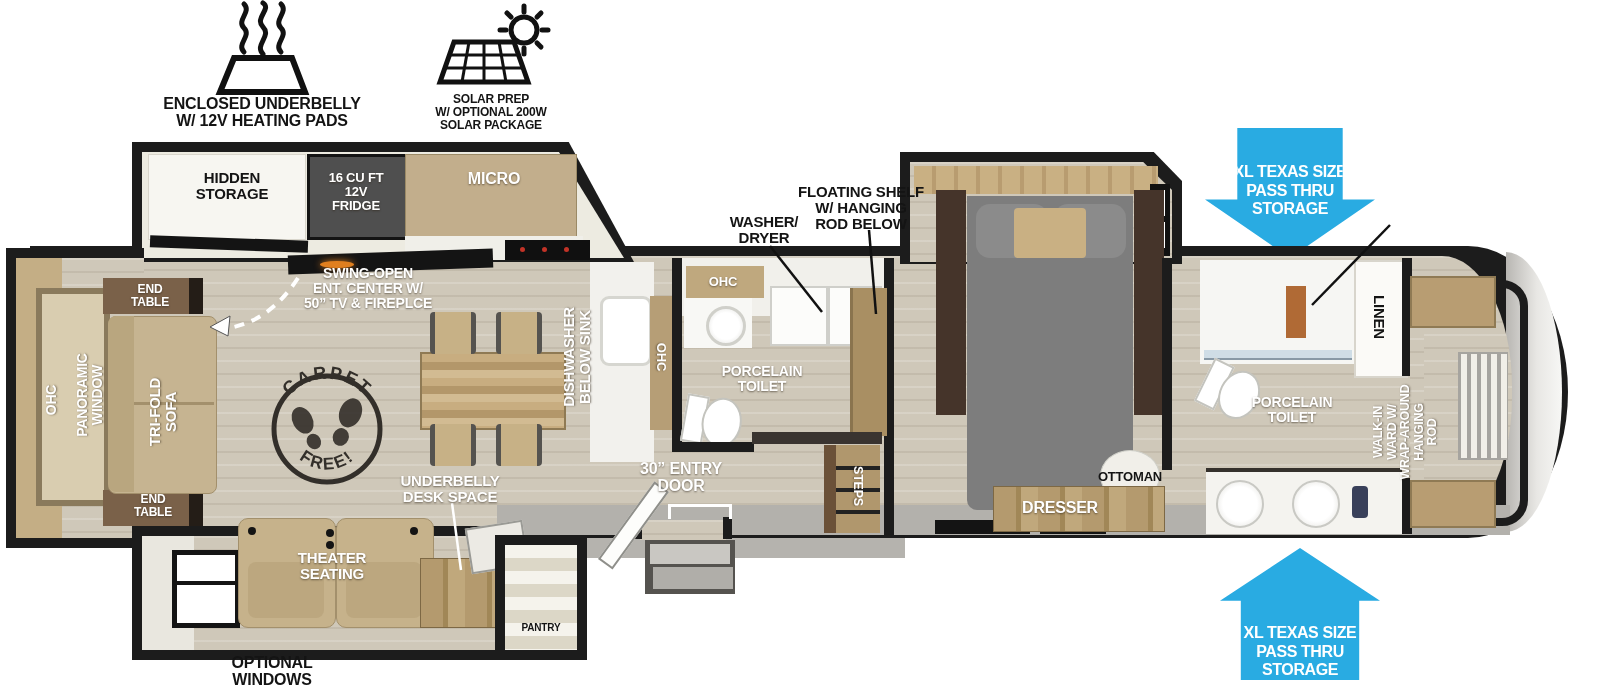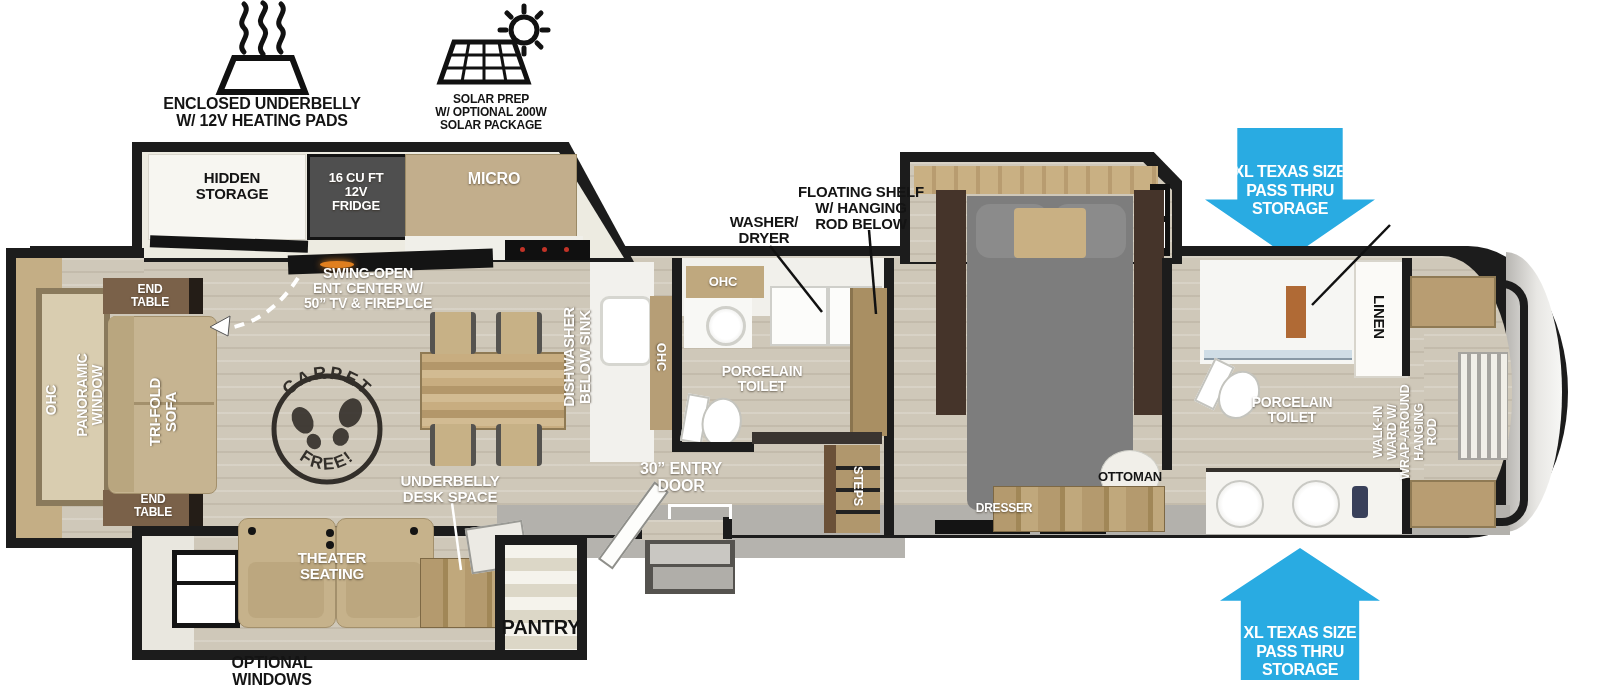--- a/index.html
+++ b/index.html
@@ -248,37 +248,37 @@
   <div class="lbl w v" style="left:90px;top:395px;font-size:14px">PANORAMIC
 WINDOW</div>
   <div class="lbl w v" style="left:163px;top:412px;font-size:15px">TRI-FOLD
 SOFA</div>
   <div class="lbl w" style="left:153px;top:506px;font-size:12px">END
 TABLE</div>
   <div class="lbl w" style="left:332px;top:566px;font-size:15px">THEATER
 SEATING</div>
   <div class="lbl w" style="left:450px;top:489px;font-size:15px">UNDERBELLY
 DESK SPACE</div>
-  <div class="lbl b" style="left:541px;top:628px;font-size:20px">PANTRY</div>
+  <div class="lbl b" style="left:541px;top:628px;font-size:10px">PANTRY</div>
   <div class="lbl w v" style="left:577px;top:357px;font-size:15px">DISHWASHER
 BELOW SINK</div>
   <div class="lbl w v2" style="left:661px;top:357px;font-size:13px">OHC</div>
   <div class="lbl w" style="left:723px;top:282px;font-size:13px">OHC</div>
   <div class="lbl w" style="left:762px;top:379px;font-size:14px">PORCELAIN
 TOILET</div>
   <div class="lbl b" style="left:764px;top:230px;font-size:15px">WASHER/
 DRYER</div>
   <div class="lbl b" style="left:861px;top:208px;font-size:15px">FLOATING SHELF
 W/ HANGING
 ROD BELOW</div>
   <div class="lbl w" style="left:681px;top:477px;font-size:16px">30” ENTRY
 DOOR</div>
   <div class="lbl w v2" style="left:857px;top:486px;font-size:12.5px">STEPS</div>
   <div class="lbl b" style="left:1130px;top:477px;font-size:13px">OTTOMAN</div>
-  <div class="lbl w" style="left:1004px;top:508px;font-size:12px">DRESSER</div>
+  <div class="lbl w" style="left:1060px;top:508px;font-size:16px">DRESSER</div>
   <div class="lbl w" style="left:1292px;top:410px;font-size:14px">PORCELAIN
 TOILET</div>
   <div class="lbl b v2" style="left:1379px;top:317px;font-size:15px">LINEN</div>
   <div class="lbl w v" style="left:1406px;top:432px;font-size:12.5px">WALK-IN
 WARD W/
 WRAP-AROUND
 HANGING
 ROD</div>
   <div class="lbl b" style="left:272px;top:671px;font-size:16px">OPTIONAL
 WINDOWS</div>

